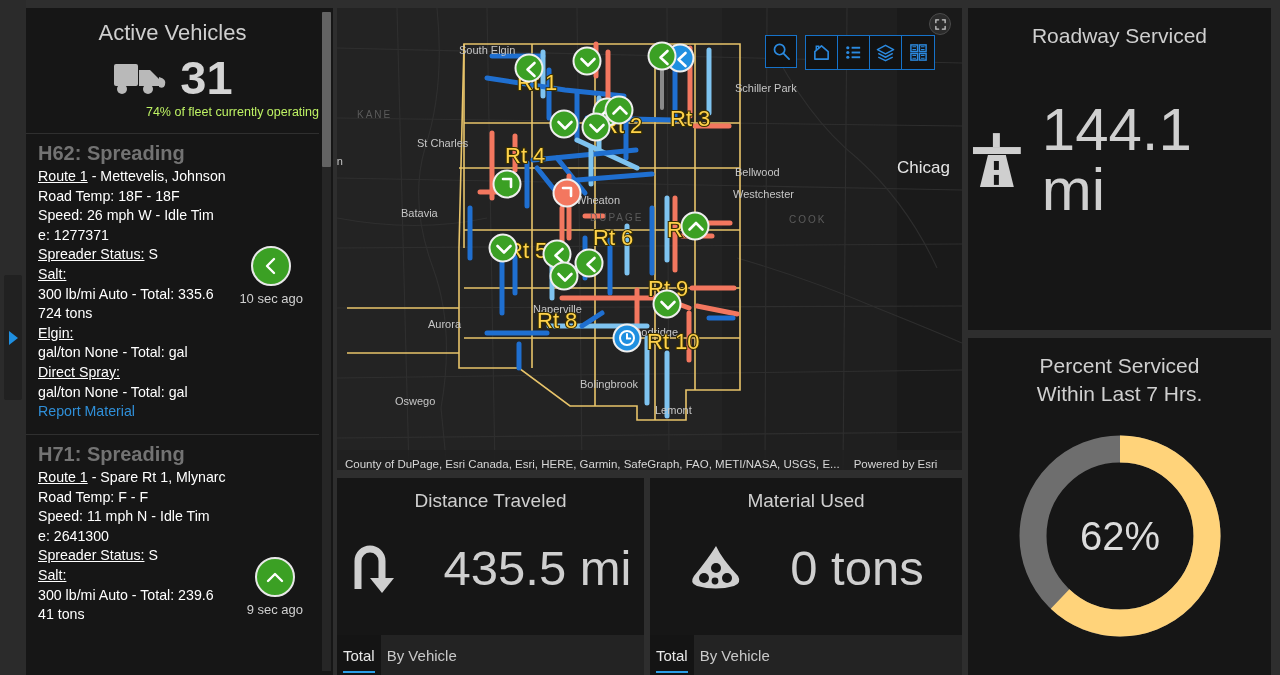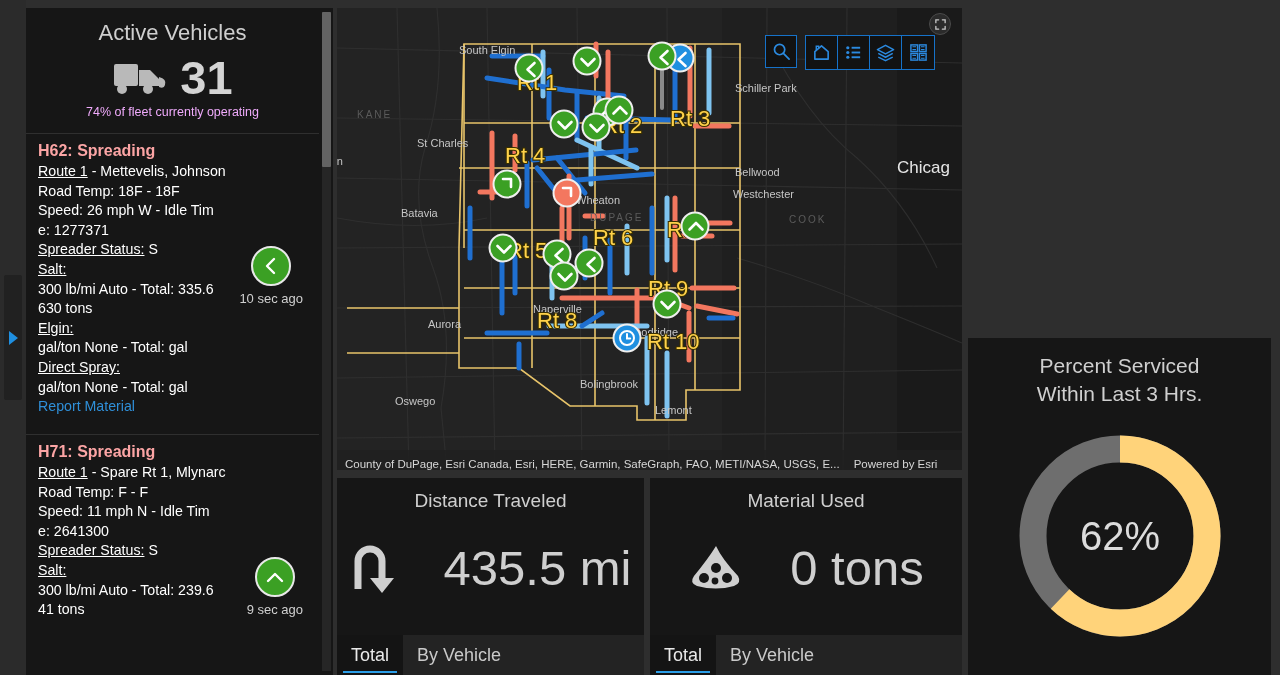--- a/index.html
+++ b/index.html
@@ -32,26 +32,26 @@
     background: #161616; overflow: hidden;
   }
   #vehicles-scroll { position: absolute; inset: 0 14px 0 0; overflow: hidden; }
 
   .vp-title {
     text-align: center; color: #cfcfcf; font-size: 22px; font-weight: 400;
     padding: 12px 0 6px;
   }
   .vp-kpi { display: flex; align-items: center; justify-content: center; gap: 10px; padding: 2px 0 4px; }
   .vp-kpi .num { font-size: 47px; color: #d4d4d4; font-weight: 700; line-height: 1; }
-  .vp-sub { text-align: center; color: #f0abfc; font-size: 12.5px; padding-bottom: 14px; }
+  .vp-sub { text-align: right; color: #bef264; font-size: 12.5px; padding-bottom: 14px; }
 
   .divider { height: 1px; background: #2f2f2f; }
 
   .vehicle-card { position: relative; padding: 8px 10px 12px 12px; min-height: 300px; }
-  .vehicle-card .vc-title { color: #fca5a5; font-size: 16px; font-weight: 600; margin-bottom: 2px; }
+  .vehicle-card .vc-title { color: #737373; font-size: 20px; font-weight: 600; margin-bottom: 2px; }
   .vc-lines { width: 205px; }
   .vc-line { color: #ffffff; font-size: 14.2px; line-height: 19.6px; }
   .vc-line .u { text-decoration: underline; }
   .vc-link { color: #2f8fd8; font-size: 14.2px; line-height: 19.6px; cursor: pointer; }
   .vc-status { position: absolute; right: 16px; }
   .vc-status .pin {
     width: 40px; height: 40px; border-radius: 50%;
     background: #3ba024; border: 2.5px solid #e8e8e8;
     display: flex; align-items: center; justify-content: center; margin: 0 auto;
   }
@@ -105,22 +105,22 @@
 
   
   .stat-card { position: absolute; background: #161616; overflow: hidden; }
   #card-distance { left: 337px; top: 478px; width: 307px; height: 197px; }
   #card-material { left: 650px; top: 478px; width: 312px; height: 197px; }
   .sc-title { text-align: center; color: #cfcfcf; font-size: 19px; padding: 12px 0 0; }
   .sc-body { display: flex; align-items: center; justify-content: center; gap: 14px; height: 112px; }
   .sc-val { font-size: 49px; color: #cfcfcf; line-height: 1; margin-left: 32px; }
   .sc-tabs { position: absolute; left: 0; bottom: 0; width: 100%; height: 40px; background: #232323; display: flex; }
   .sc-tab {
-    padding: 0 14px; height: 40px; display: flex; align-items: center;
-    color: #c9c9c9; font-size: 18px; cursor: pointer; position: relative;
+    padding: 0 6px; height: 40px; display: flex; align-items: center;
+    color: #c9c9c9; font-size: 15px; cursor: pointer; position: relative;
   }
   .sc-tab.active { background: #141414; color: #e9e9e9; }
   .sc-tab.active::after {
     content: ""; position: absolute; left: 6px; right: 6px; bottom: 2px; height: 2.5px; background: #2b9ee8;
   }
 
   
   #card-roadway { position: absolute; left: 968px; top: 8px; width: 303px; height: 322px; background: #161616; }
   #card-percent { position: absolute; left: 968px; top: 338px; width: 303px; height: 337px; background: #161616; }
   .rp-title { text-align: center; color: #cfcfcf; font-size: 21px; padding-top: 14px; line-height: 28px; }
@@ -163,21 +163,21 @@
       <div class="vehicle-card">
         <div class="vc-title">H62: Spreading</div>
         <div class="vc-lines">
           <div class="vc-line"><span class="u">Route 1</span><span> - Mettevelis, Johnson</span></div>
           <div class="vc-line">Road Temp: 18F - 18F</div>
           <div class="vc-line">Speed: 26 mph W - Idle Tim</div>
           <div class="vc-line">e: 1277371</div>
           <div class="vc-line"><span class="u">Spreader Status:</span><span> S</span></div>
           <div class="vc-line"><span class="u">Salt:</span></div>
           <div class="vc-line">300 lb/mi Auto - Total: 335.6</div>
-          <div class="vc-line">630 tons</div>
+          <div class="vc-line">724 tons</div>
           <div class="vc-line"><span class="u">Elgin:</span></div>
           <div class="vc-line">gal/ton None - Total: gal</div>
           <div class="vc-line"><span class="u">Direct Spray:</span></div>
           <div class="vc-line">gal/ton None - Total: gal</div>
           <div class="vc-link">Report Material</div>
         </div>
         <div class="vc-status" style="top:112px;">
           <div class="pin">
             <svg width="22" height="22" viewBox="0 0 22 22">
                 <path d="M14 4 L7 11 L14 18" fill="none" stroke="#fff" stroke-width="2.4" stroke-linecap="round" stroke-linejoin="round"></path>
@@ -515,25 +515,38 @@
         <circle cx="27" cy="38" r="3.4" fill="#161616"></circle>
       </svg>
       <span class="sc-val">0 tons</span>
     </div>
     <div class="sc-tabs">
       <div class="sc-tab active">Total</div>
       <div class="sc-tab">By Vehicle</div>
     </div>
   </div>
 
+  <div id="card-roadway">
+    <div class="rp-title">Roadway Serviced</div>
+    <div class="rp-body">
+      <svg width="58" height="62" viewBox="0 0 58 62">
+        <rect x="25" y="4" width="7" height="14" fill="#cfcfcf"></rect>
+        <rect x="5" y="18" width="48" height="7" fill="#cfcfcf"></rect>
+        <path d="M20 26 L38 26 L46 58 L12 58 Z" fill="#cfcfcf"></path>
+        <rect x="26" y="32" width="5" height="9" fill="#161616"></rect>
+        <rect x="26" y="46" width="5" height="10" fill="#161616"></rect>
+      </svg>
+      <span class="rp-val">144.1 mi</span>
+    </div>
+  </div>
 
   <div id="card-percent">
     <div class="rp-title">
       <div>Percent Serviced</div>
-      <div>Within Last 3 Hrs.</div>
+      <div>Within Last 7 Hrs.</div>
     </div>
     <div class="donut-wrap">
       <svg width="218" height="218" viewBox="0 0 218 218">
         <circle id="donut-track" cx="109" cy="109" r="87" fill="none" stroke="#6e6e6e" stroke-width="27"></circle>
         <circle id="donut-value" cx="109" cy="109" r="87" fill="none" stroke="#ffd37a" stroke-width="27" transform="rotate(-90 109 109)" stroke-dasharray="338.91501546926685 207.72210625535712"></circle>
         <text id="donut-label" class="donut-center" x="109" y="123" text-anchor="middle">62%</text>
       </svg>
     </div>
   </div>
 

